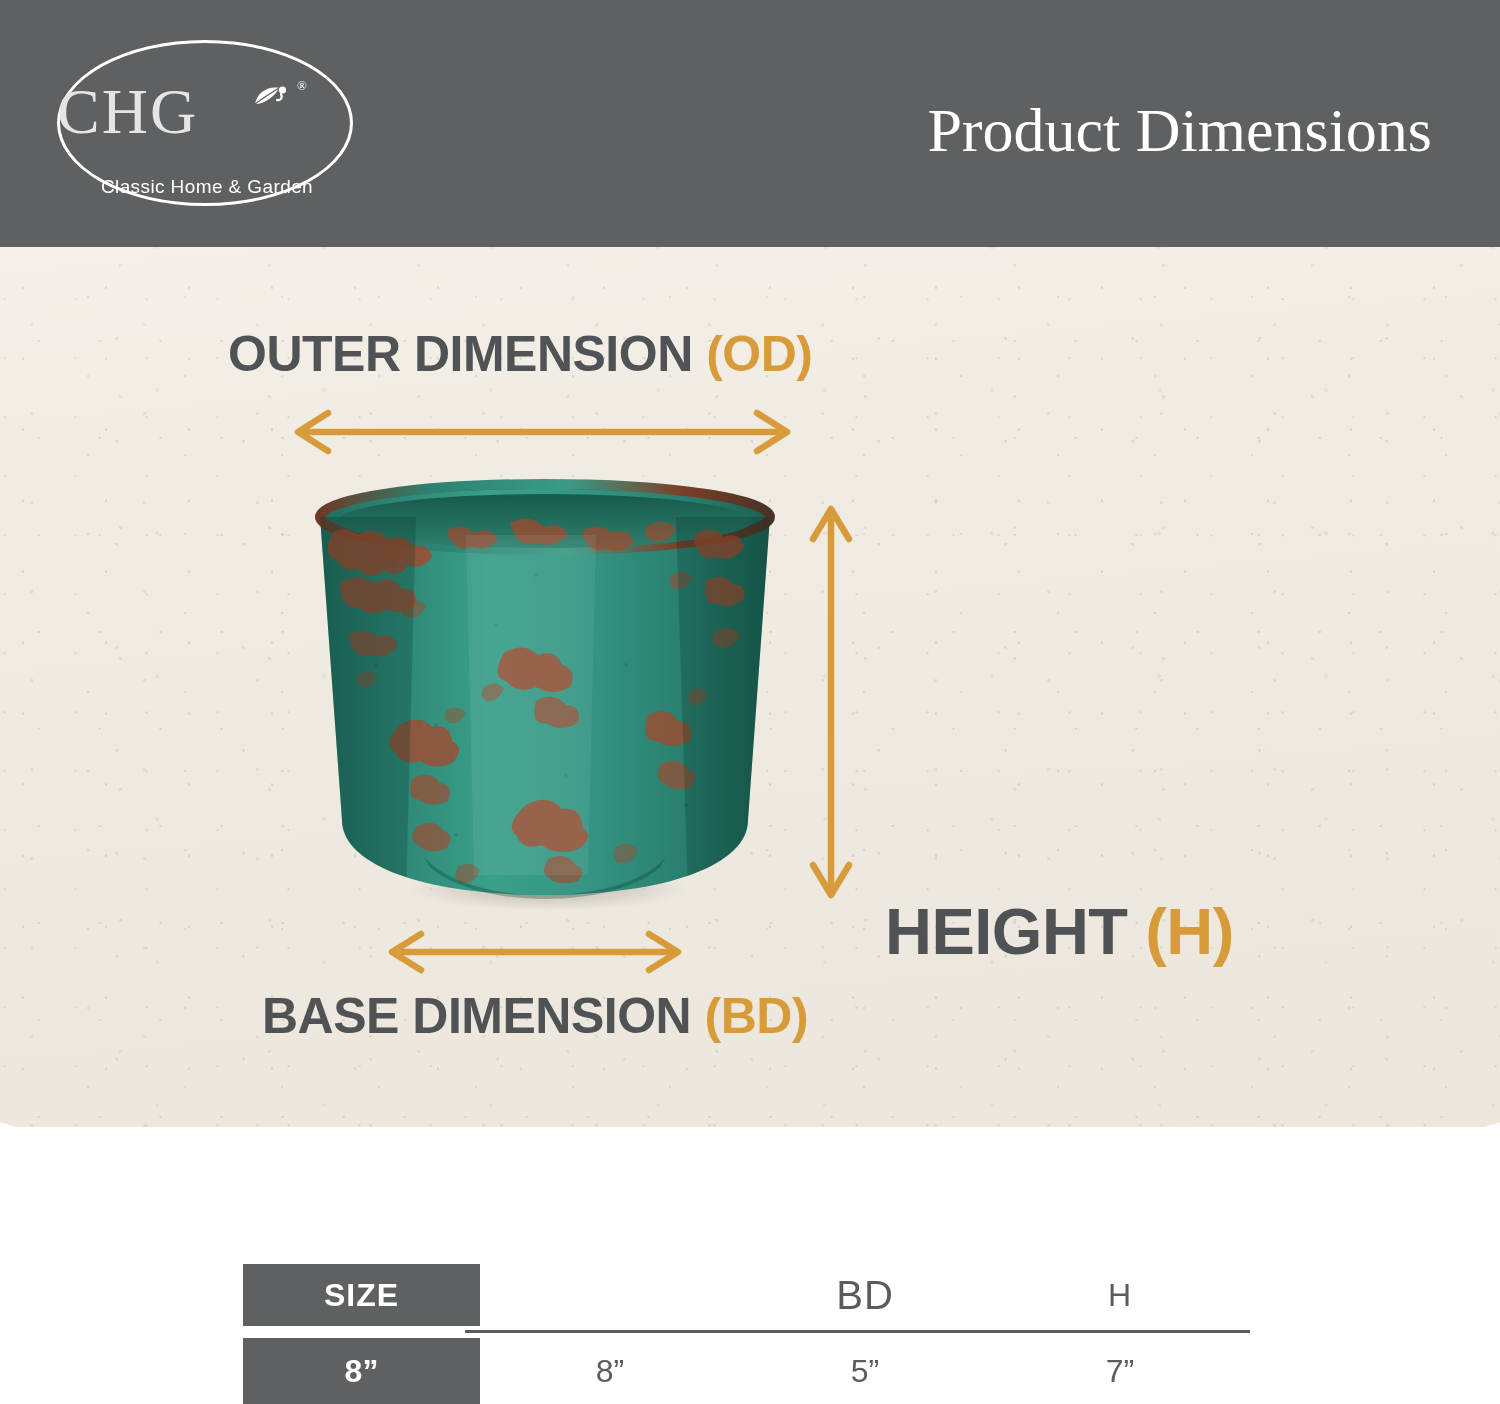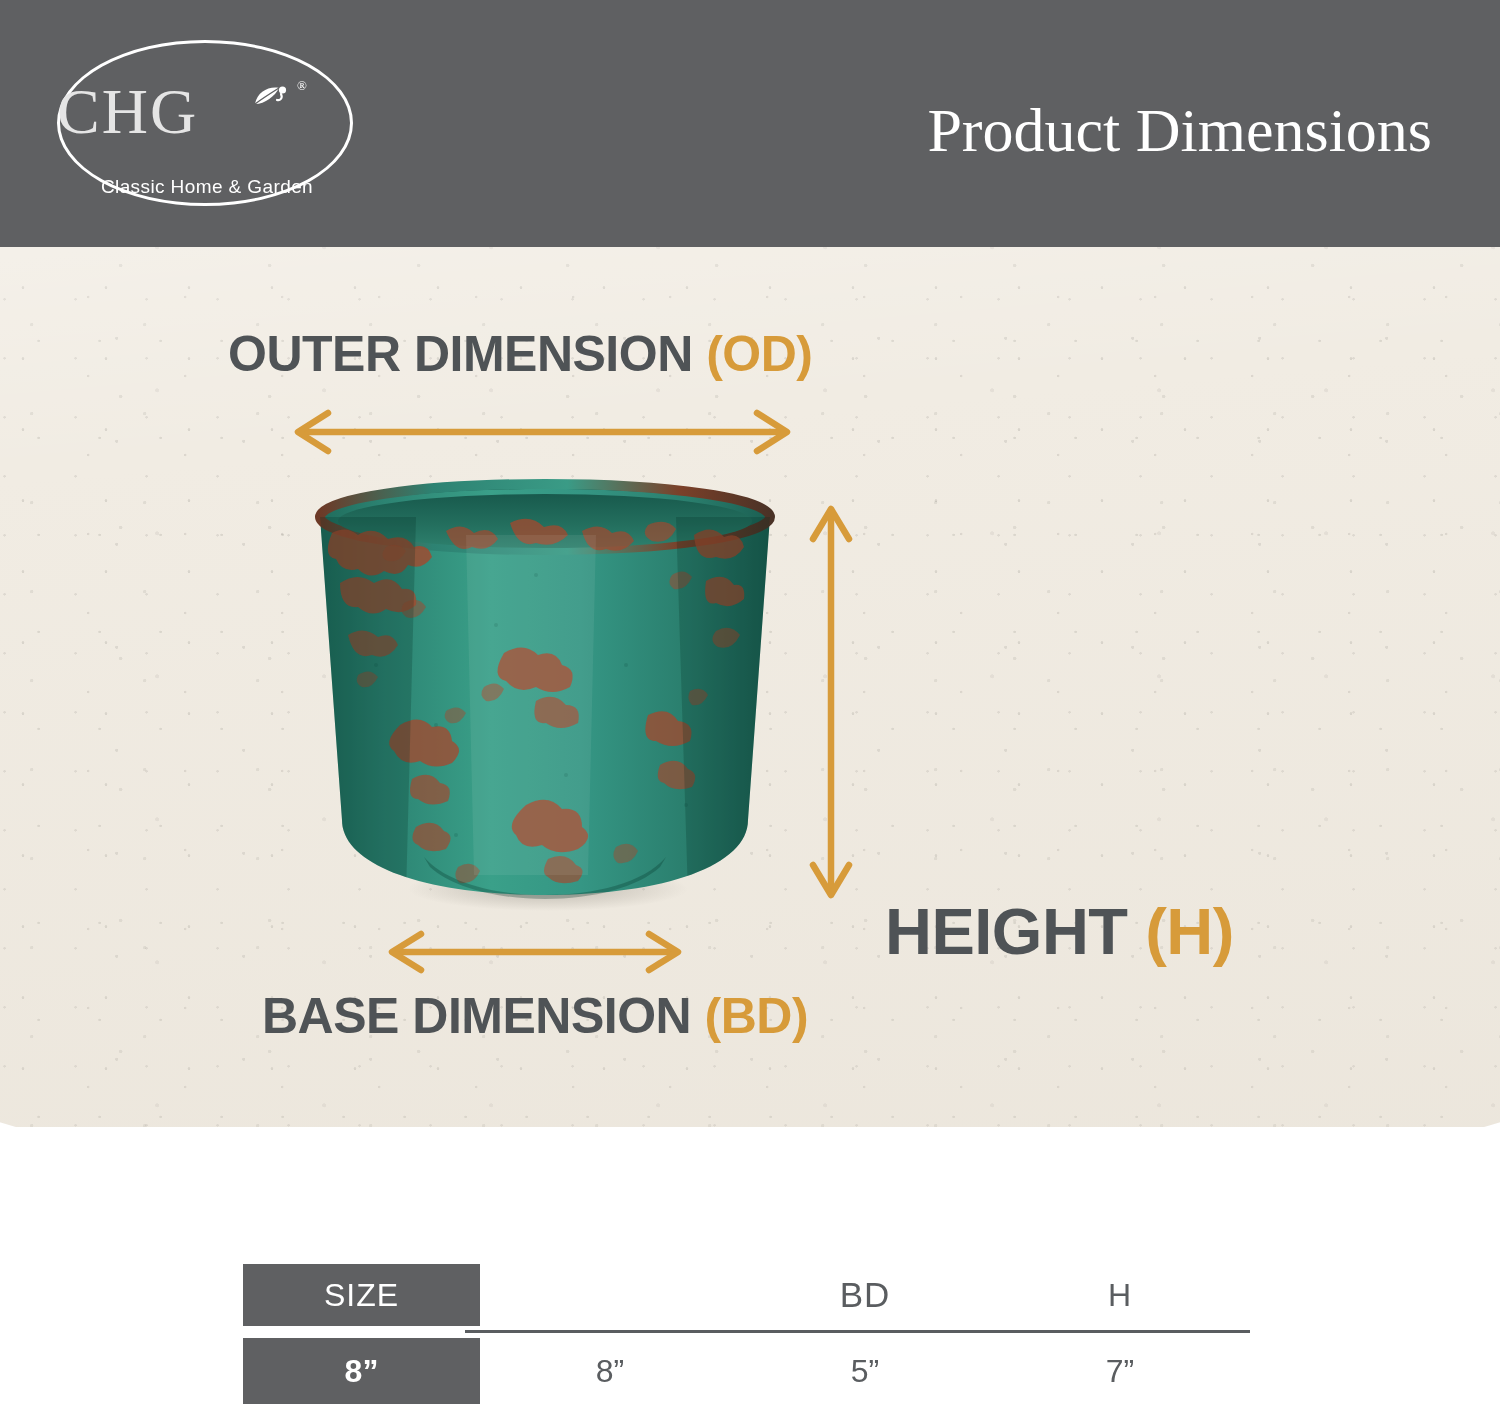--- a/index.html
+++ b/index.html
@@ -327,25 +327,25 @@
     <span>BASE DIMENSION</span>
     <span class="accent">(BD)</span>
   </div>
 </div>
 
 <div id="spec-table" style="position:absolute; left:0; top:0; width:1500px; height:1404px; pointer-events:none;">
 
   <div style="position:absolute; left:0; top:1264px; width:1500px; height:62px;">
     <div style="position:absolute; left:243px; top:0; width:237px; height:62px; background:#5f6062;
                 display:flex; align-items:center; justify-content:center;">
-      <span style="color:#ffffff; font-size:32px; font-weight:normal; letter-spacing:1px;">SIZE</span>
+      <span style="color:#ffffff; font-size:32px; font-weight:bold; letter-spacing:1px;">SIZE</span>
     </div>
     <div style="position:absolute; left:755px; top:0; width:220px; height:62px;
                 display:flex; align-items:center; justify-content:center;">
-      <span style="color:#5a5d60; font-size:35px; letter-spacing:1px;">BD</span>
+      <span style="color:#5a5d60; font-size:40px; letter-spacing:1px;">BD</span>
     </div>
     <div style="position:absolute; left:1010px; top:0; width:220px; height:62px;
                 display:flex; align-items:center; justify-content:center;">
       <span style="color:#5a5d60; font-size:32px; letter-spacing:1px;">H</span>
     </div>
   </div>
 
   <div style="position:absolute; left:465px; top:1330px; width:785px; height:3px; background:#5a5d60;"></div>
 
   <div style="position:absolute; left:0; top:1338px; width:1500px; height:66px;">

